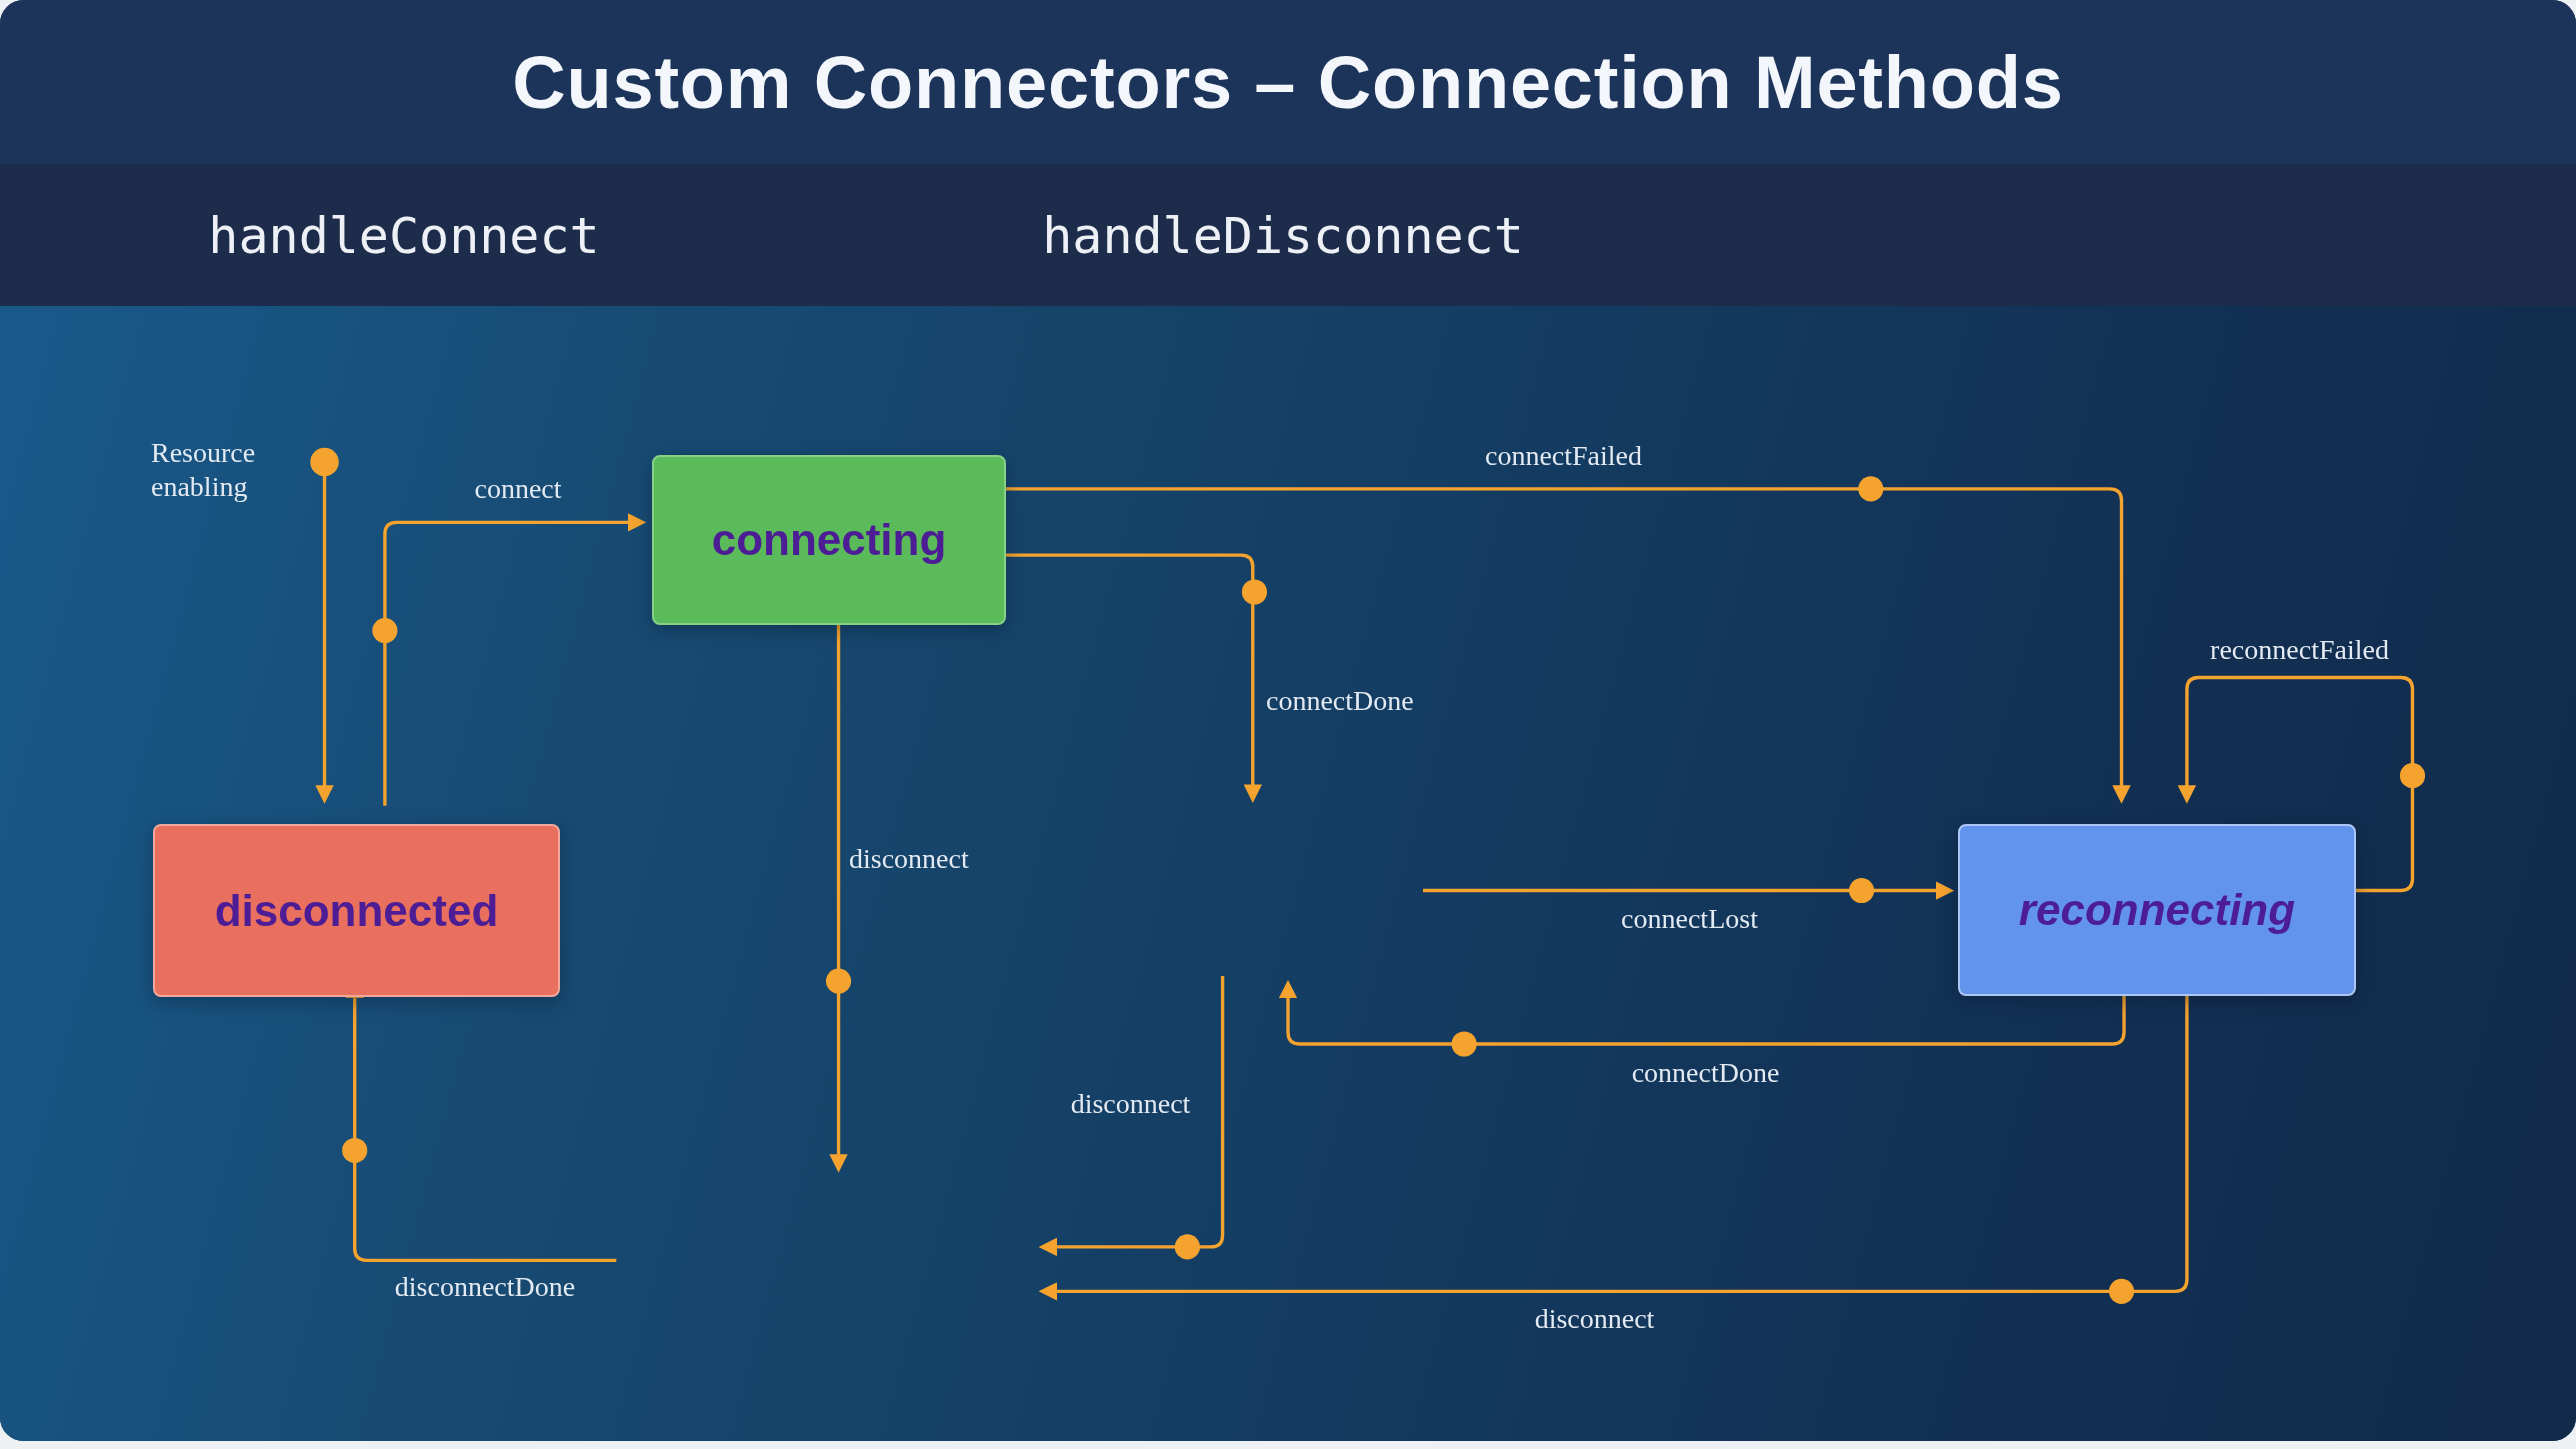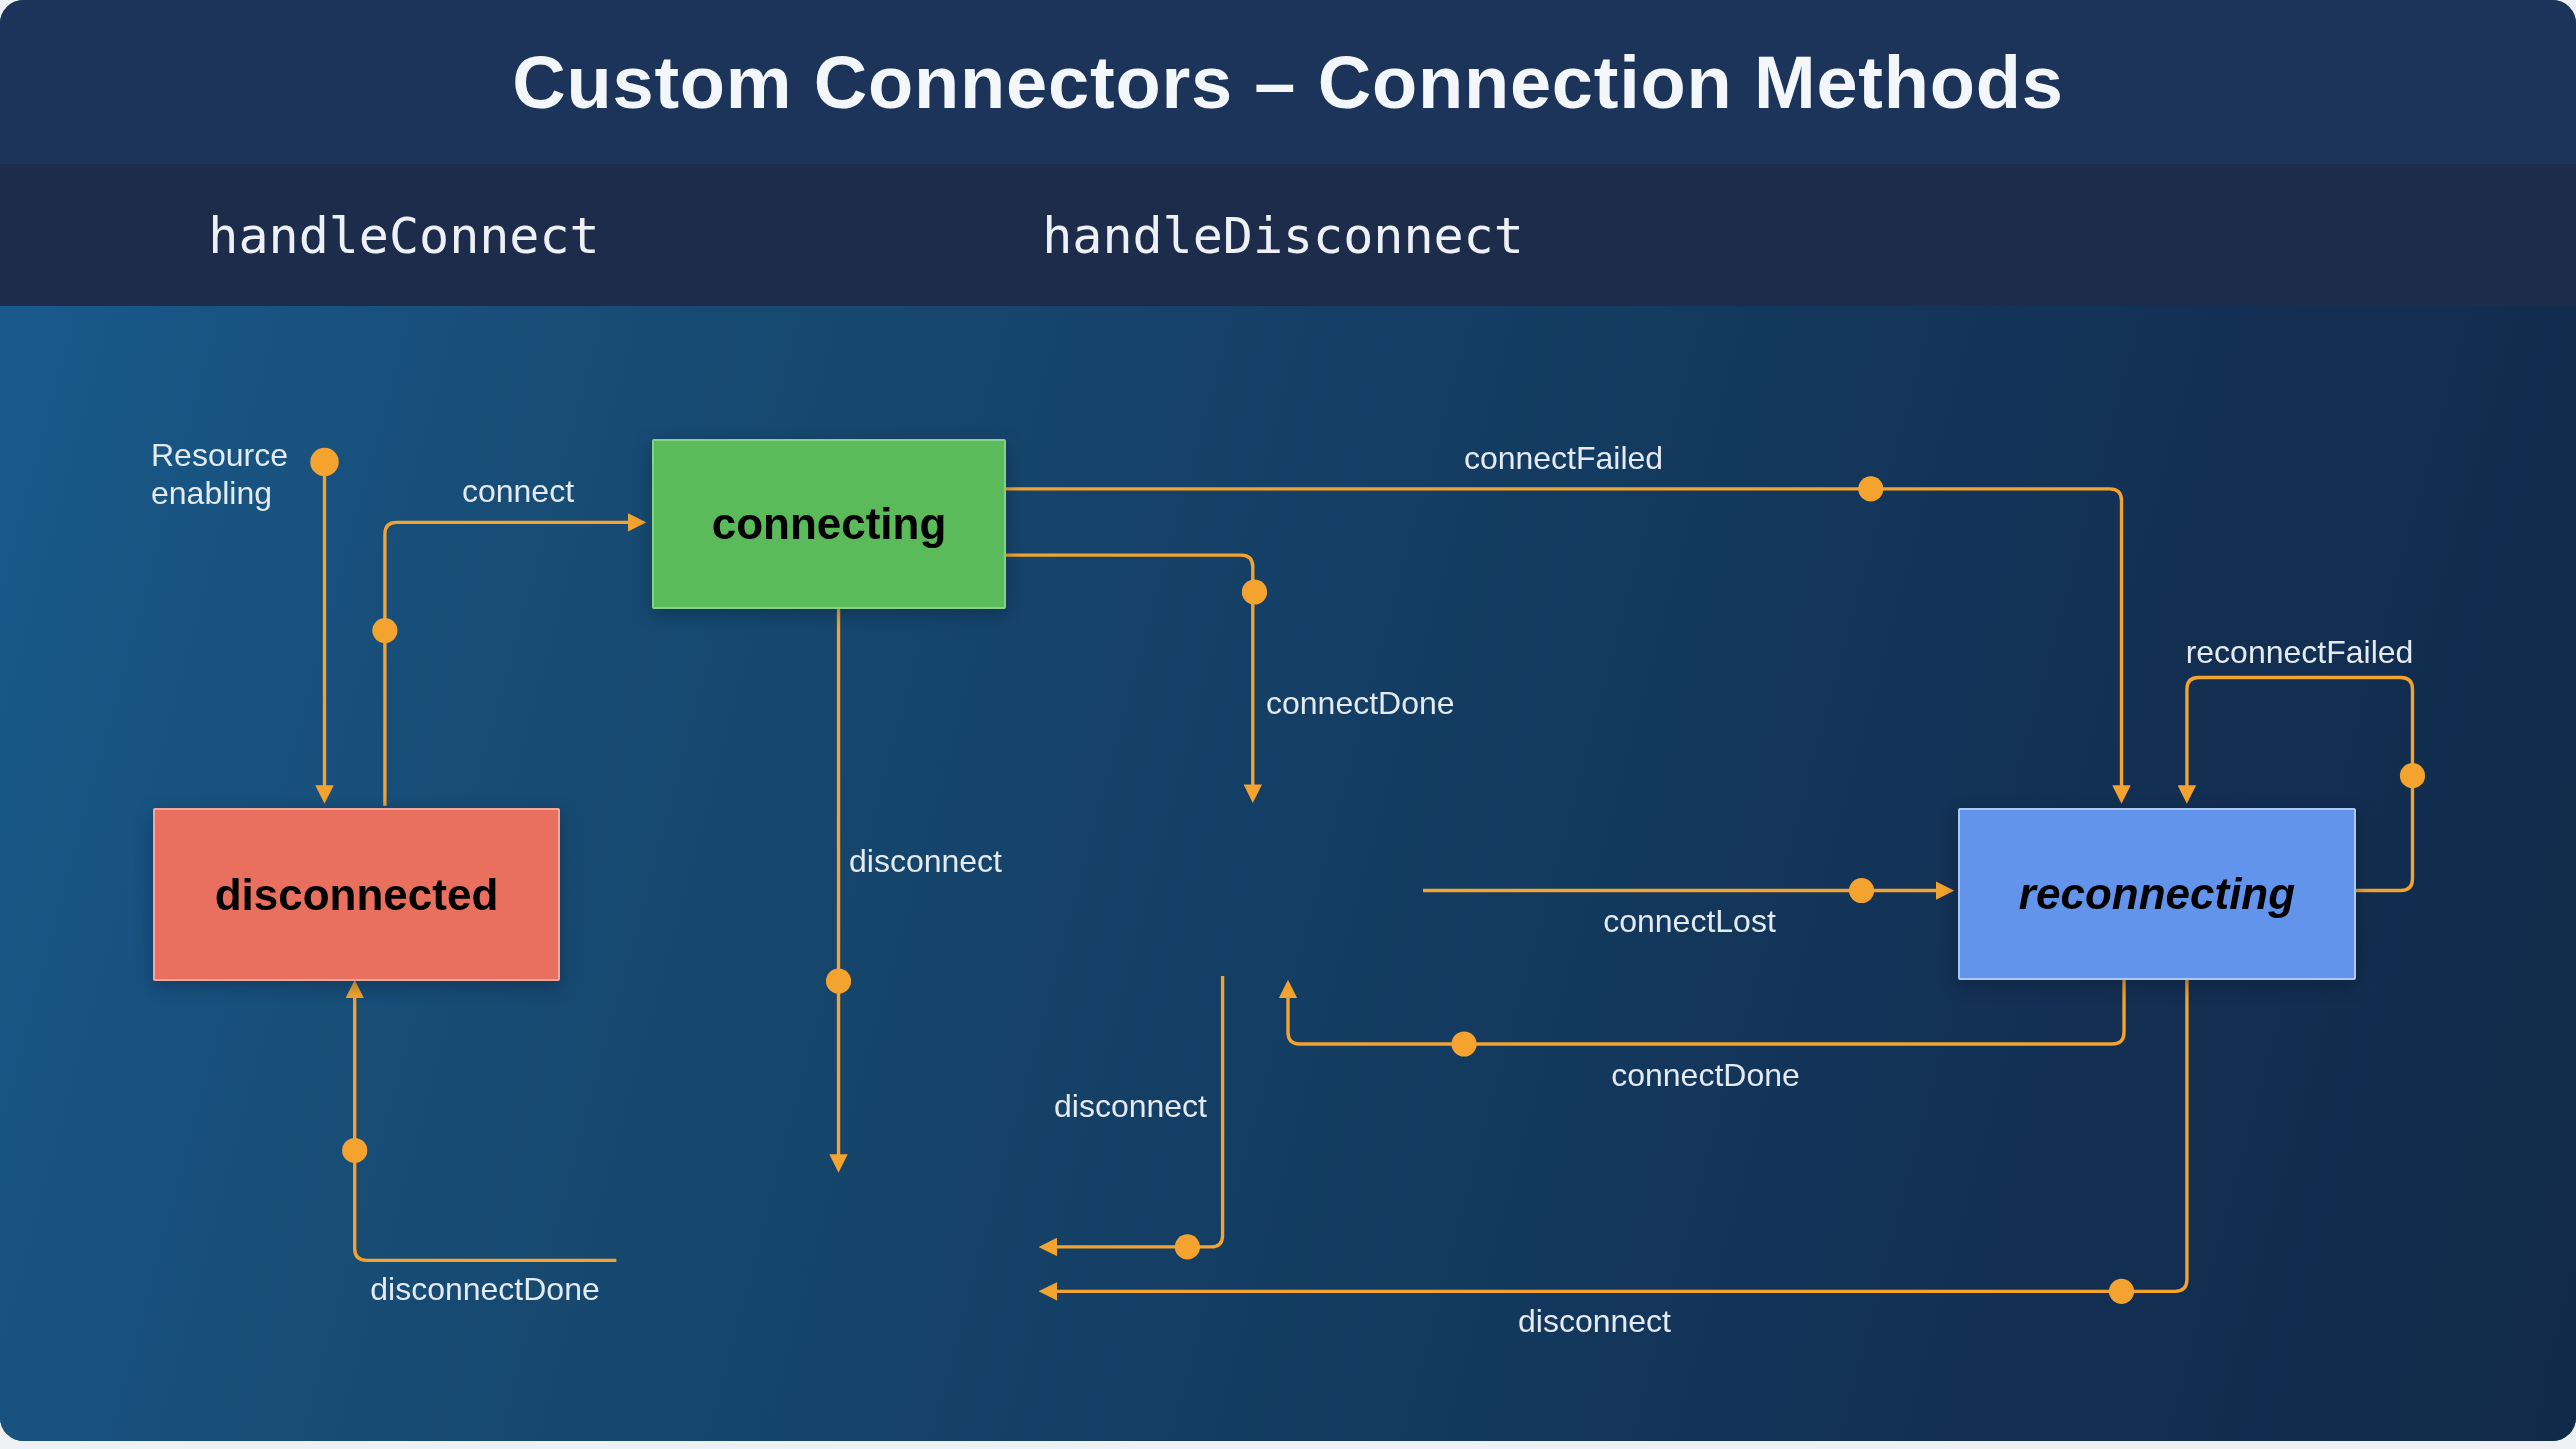--- a/index.html
+++ b/index.html
@@ -35,31 +35,32 @@
   }
   .diagram-bg{
     position:absolute;left:0;top:306px;right:0;bottom:0;
     background:linear-gradient(105deg,#19598A 0%,#174A72 25%,#143D63 52%,#122F52 80%,#112A49 100%);
   }
   svg.wires{position:absolute;left:0;top:0;width:2576px;height:1449px;}
   .edge{fill:none;stroke:var(--arrow,#F4A32F);stroke-width:4px;}
   .dot{fill:var(--arrow,#F4A32F);}
   .arrowhead{fill:var(--arrow,#F4A32F);}
   .node{
-    position:absolute;border-radius:2px;border:2.5px solid;
+    position:absolute;border-radius:8px;border:2.5px solid;
     display:flex;align-items:center;justify-content:center;
-    color:#000000;font-size:44px;font-weight:bold;
+    color:#4c1d95;font-size:44px;font-weight:bold;
     box-shadow:0 5px 17px rgba(8,20,40,.35);
+    margin-top:16px;
   }
   .node-green{background:var(--green,#5BBB5B);border-color:var(--green-border,#86D186);}
   .node-red{background:var(--red,#E9705E);border-color:var(--red-border,#F3A89C);justify-content:center;}
   .node-blue{background:var(--blue,#6294EB);border-color:var(--blue-border,#AEC6F5);font-style:italic;}
   .edge-label{
-    position:absolute;font-size:32px;color:var(--edge-label,#E3EAF2);
-    line-height:1.2;white-space:nowrap;
+    position:absolute;font-size:28px;color:var(--edge-label,#E3EAF2);
+    line-height:1.2;white-space:nowrap;font-family:Liberation Serif, serif;
   }
   .edge-label.wrap{white-space:normal;}
   .center{text-align:center;}
 </style>
 </head>
 <body>
 
 <div class="card">
 
   <header class="title-bar">

